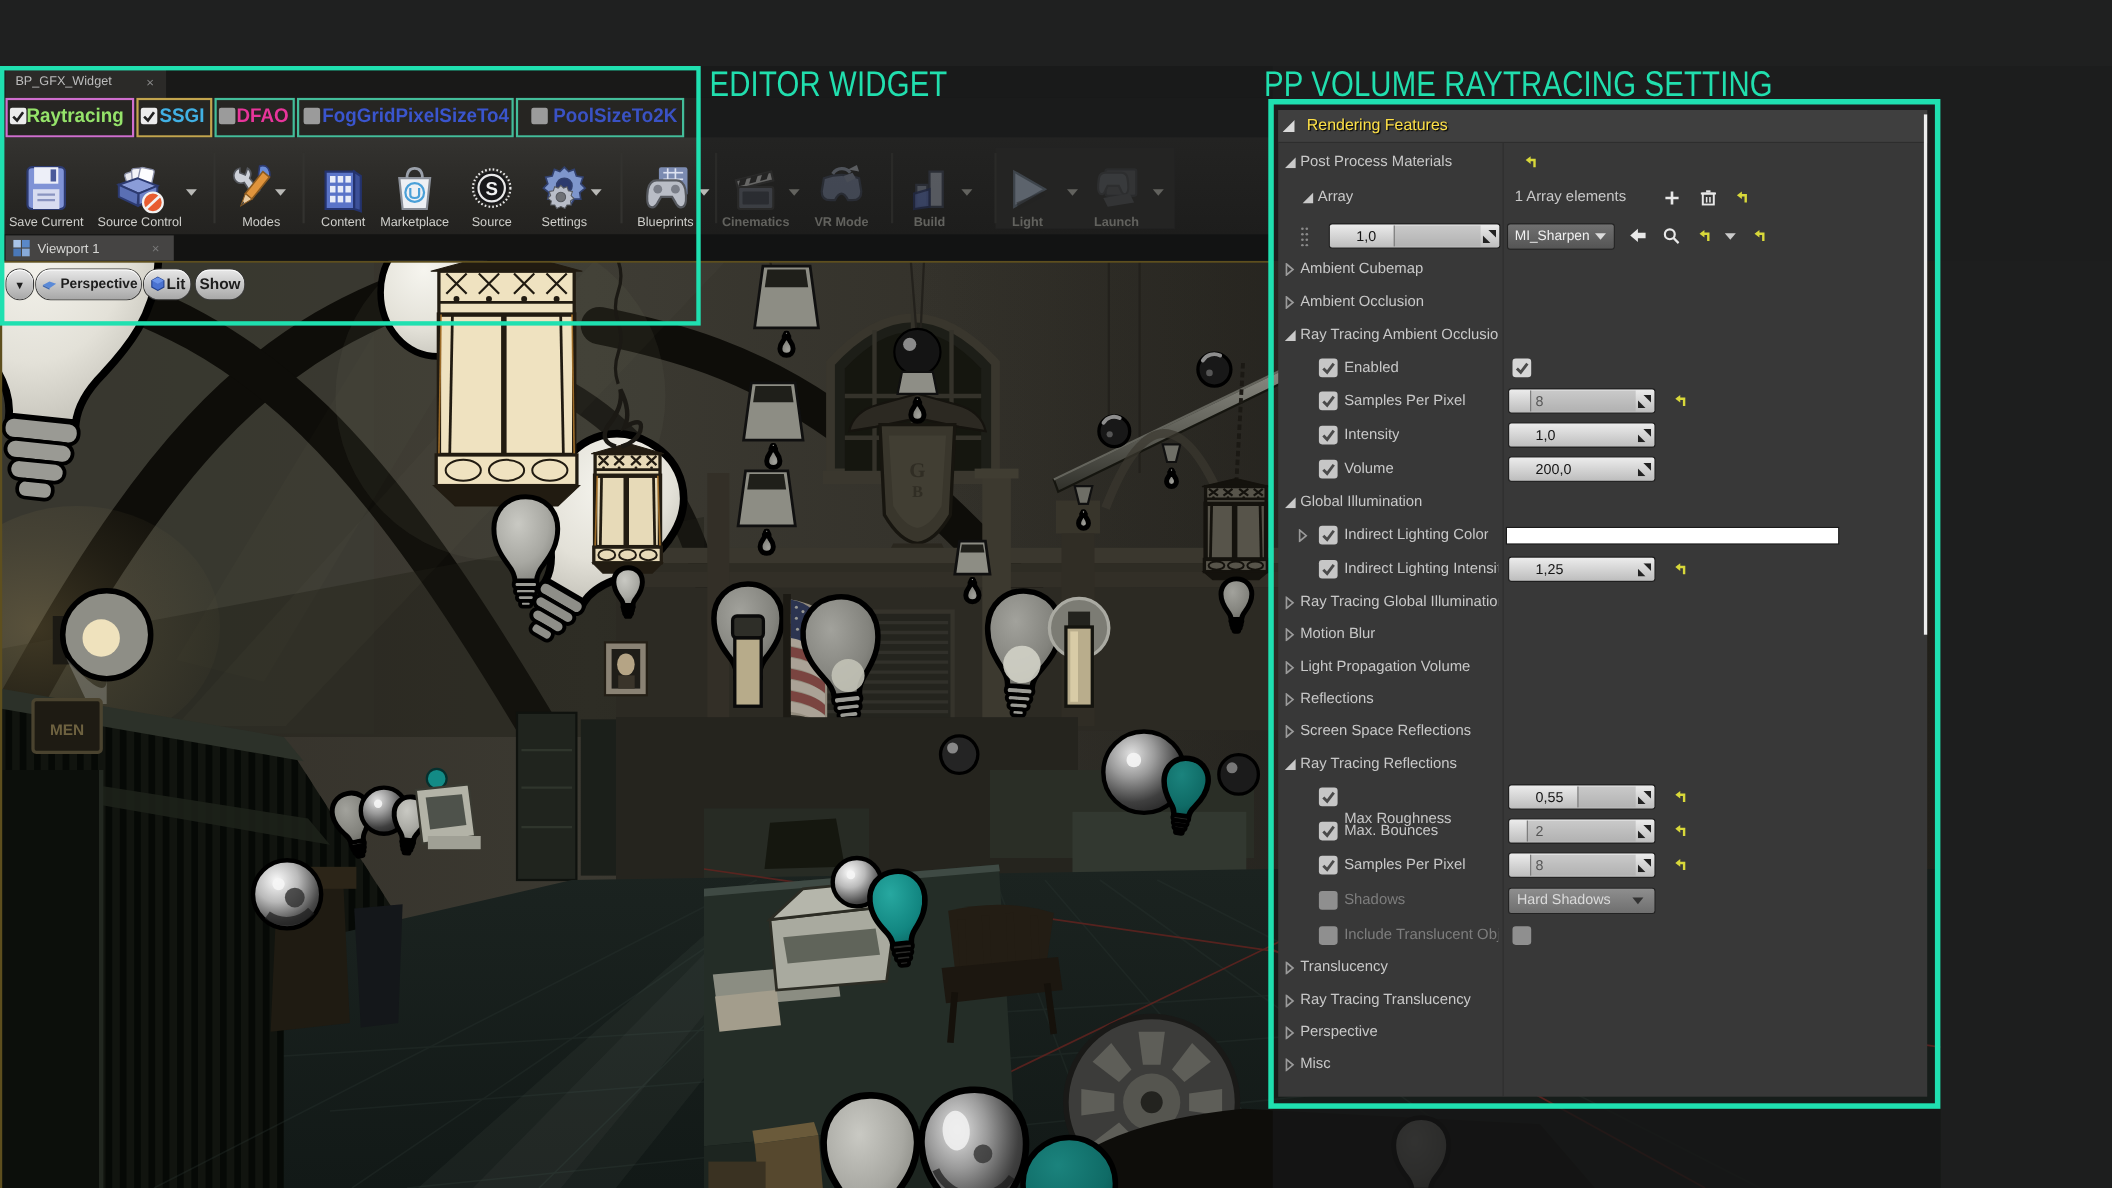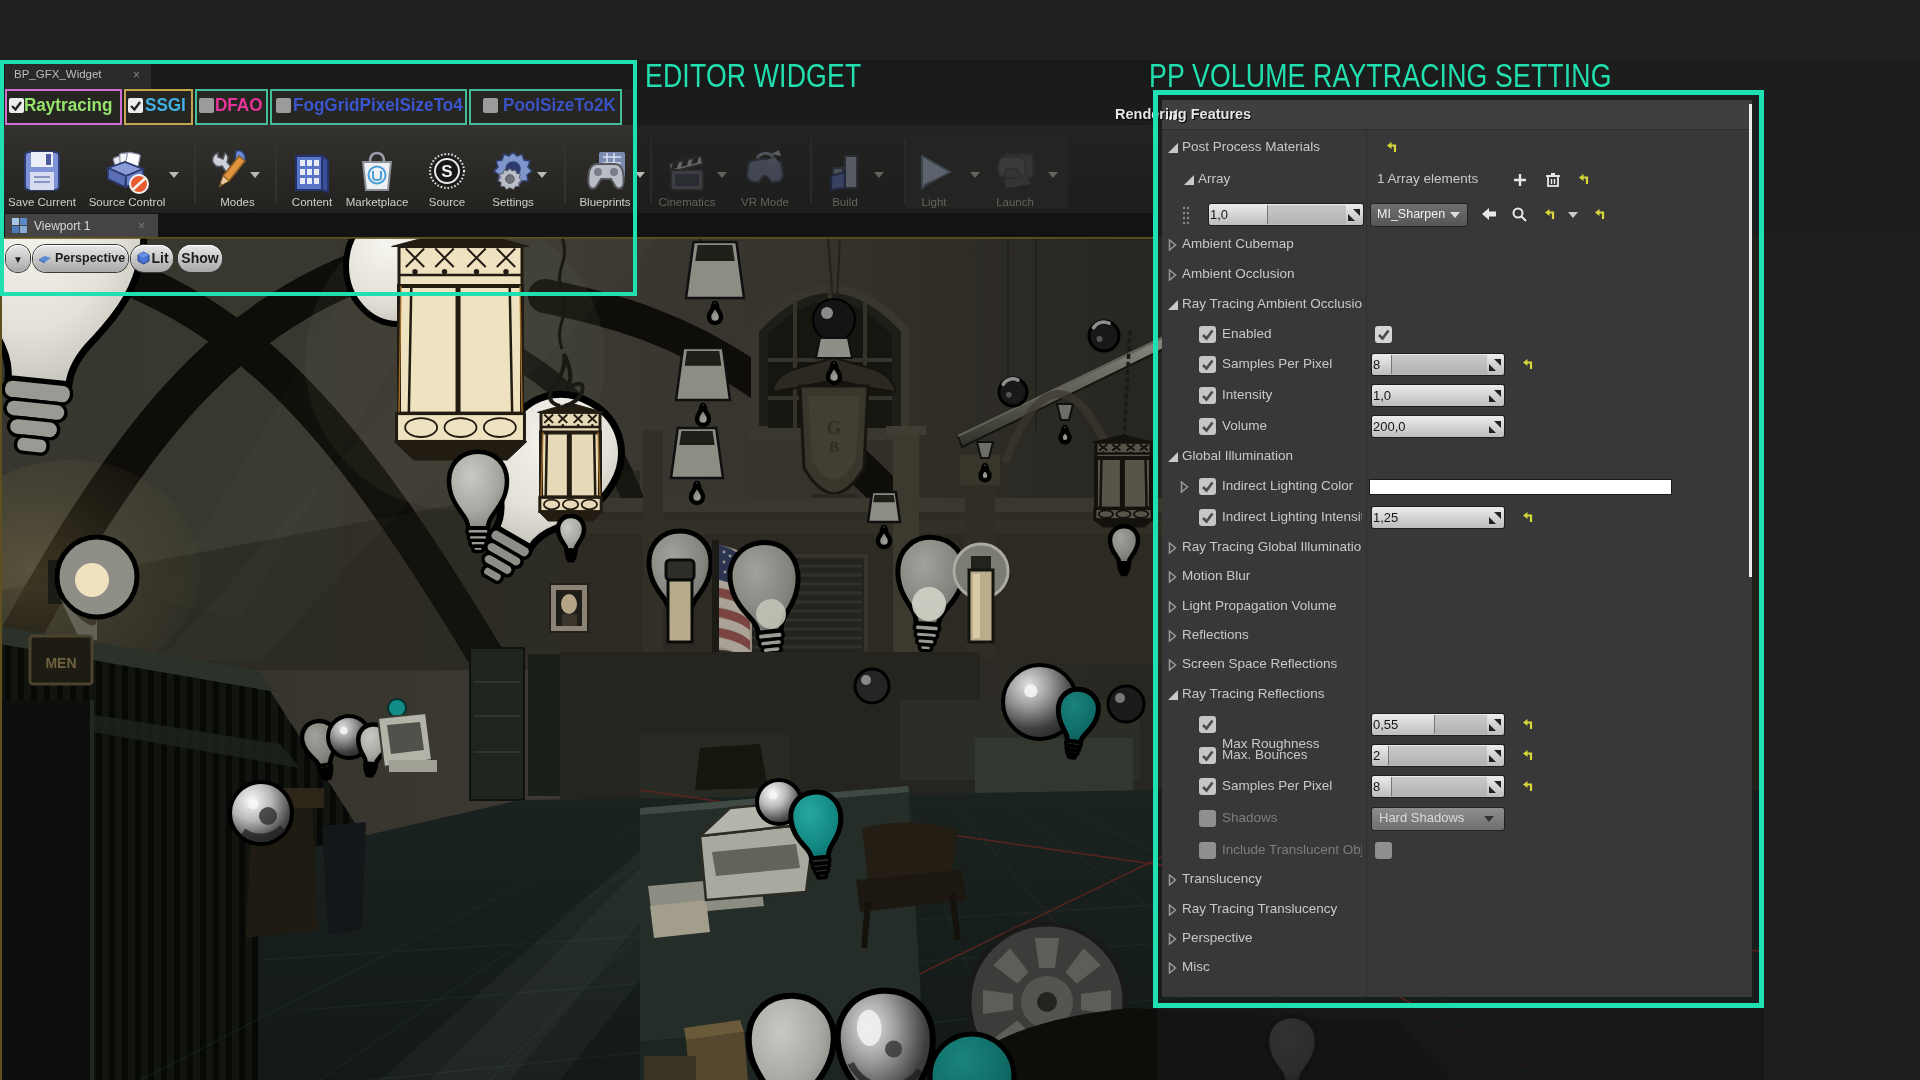--- a/index.html
+++ b/index.html
@@ -1,26 +1,26 @@
 <!DOCTYPE html>
 <html><head><meta charset="utf-8">
 <style>
 html,body{margin:0;padding:0;background:#1f2020;width:1920px;height:1080px;overflow:hidden;
  font-family:"Liberation Sans",sans-serif;}
 #root{position:absolute;left:0;top:0;width:1920px;height:1080px;overflow:hidden;}
 .abs{position:absolute;}
 .lbl{position:absolute;white-space:nowrap;font-size:13.5px;color:#c8c8c8;}
 .lblg{position:absolute;white-space:nowrap;font-size:13.5px;color:#7d7d7d;}
 .spin{position:absolute;height:21px;border-radius:2px;background:linear-gradient(#ececec,#bdbdbd);
- box-shadow:0 0 0 1px #1e1e1e;color:#151515;font-size:13px;line-height:21px;padding-left:1px;box-sizing:border-box;}
+ box-shadow:0 0 0 1px #1e1e1e;color:#151515;font-size:13px;line-height:21px;padding-left:24px;box-sizing:border-box;}
 .cbx{position:absolute;width:17px;height:17px;border-radius:3px;background:#c6c6c6;}
 .cbxg{position:absolute;width:17px;height:17px;border-radius:3px;background:#8f8f8f;}
 .toolcap{position:absolute;width:0;height:0;border-left:5px solid transparent;border-right:5px solid transparent;}
 .tbl{position:absolute;white-space:nowrap;font-size:11.5px;color:#cfcfcb;text-align:center;}
-.tbld{position:absolute;white-space:nowrap;font-size:11.5px;color:#62625e;text-align:center;}
+.tbld{position:absolute;white-space:nowrap;font-size:11.5px;color:#62625e;text-align:center;font-weight:bold;}
 .pill{position:absolute;height:27px;border-radius:13px;background:linear-gradient(#e8e8e8,#a8a8a8);
  box-shadow:0 0 0 1px #3a3a3a, inset 0 1px 0 #fff;color:#1d1d1d;font-weight:bold;font-size:14px;line-height:27px;text-align:center;}
 </style></head><body>
 <div id="root">
 <div class="abs" style="left:0;top:0;width:1920px;height:60px;background:#1f2020"></div>
 <svg class="abs" style="left:0;top:237px" width="1920" height="843" viewBox="0 237 1920 843">
       <defs>
 <radialGradient id="gb" cx="0.38" cy="0.32" r="0.85">
           <stop offset="0" stop-color="#c9c9c3"></stop>
           <stop offset="0.55" stop-color="#a8a8a2"></stop>
@@ -843,21 +843,21 @@
 <svg class="abs" style="left:137px;top:251px" width="13" height="14">
       <path d="M6.5,1 L12,4 L12,10 L6.5,13 L1,10 L1,4 Z" fill="#4a72d0" stroke="#23408a" stroke-width="1"></path>
       <path d="M6.5,1 L12,4 L6.5,7 L1,4 Z" fill="#6a92e8"></path>
     </svg>
 <div class="pill" style="left:178px;top:245px;width:44px">Show</div>
 <div class="abs" style="left:1162px;top:100px;width:590px;height:897px;background:#383838"></div>
 <div class="abs" style="left:1162px;top:100px;width:590px;height:29px;background:#3f3f3f;border-bottom:1px solid #2d2d2d"></div>
 <svg class="abs" style="left:1166px;top:109px" width="11" height="11">
       <polygon points="11,0 11,11 0,11" fill="#d9d9d9"></polygon>
     </svg>
-<div class="abs" style="left:1115px;top:106px;font-size:14.5px;font-weight:bold;color:#e5e5e5;text-shadow:1px 1px 1px #000">Rendering Features</div>
+<div class="abs" style="left:1188px;top:106px;font-size:14.5px;font-weight:normal;color:#fde047;text-shadow:1px 1px 1px #000">Rendering Features</div>
 <div class="abs" style="left:1366px;top:130px;width:1px;height:867px;background:#2e2e2e"></div>
 <div class="abs" style="left:1749px;top:104px;width:3px;height:473px;background:#ececec"></div>
 <svg class="abs" style="left:1168px;top:143px" width="10" height="10">
       <polygon points="10,0 10,10 0,10" fill="#c9c9c9"></polygon>
     </svg>
 <div class="lbl" style="left:1182px;top:139px;max-width:180px;overflow:hidden">Post Process Materials</div>
 <svg class="abs" style="left:1384px;top:141px" width="14" height="14">
       <path d="M11,11 L11,4.5 L5,4.5" fill="none" stroke="#d8d83a" stroke-width="2.2"></path>
       <path d="M7.5,1 L3,4.5 L7.5,8" fill="#d8d83a" stroke="none"></path>
     </svg>

